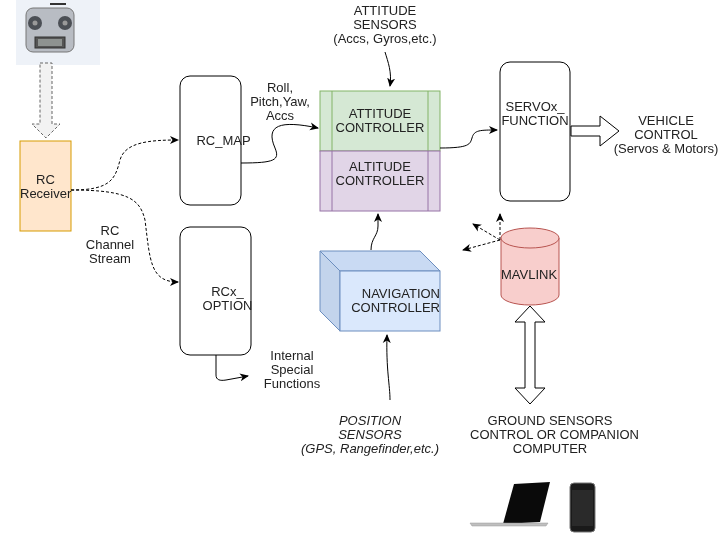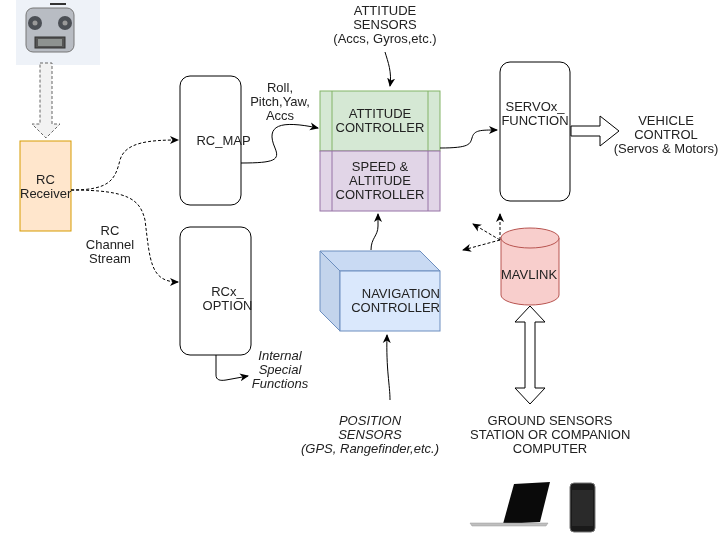--- a/index.html
+++ b/index.html
@@ -108,21 +108,20 @@
 <div class="lbl" style="left:180px;top:134px;width:61px;margin-left:13px;">RC_MAP</div>
 <div class="lbl" style="left:192px;top:285px;width:71px;">
   <div>RCx_</div>
   <div>OPTION</div>
 </div>
 <div class="lbl" style="left:320px;top:107px;width:120px;">
   <div>ATTITUDE</div>
   <div>CONTROLLER</div>
 </div>
 <div class="lbl" style="left:320px;top:160px;width:120px;">
-  <div>SPEED &amp;</div>
   <div>ALTITUDE</div>
   <div>CONTROLLER</div>
 </div>
 <div class="lbl" style="left:500px;top:100px;width:70px;">
   <div>SERVOx_</div>
   <div>FUNCTION</div>
 </div>
 <div class="lbl" style="left:340px;top:287px;width:100px;text-align:right;">
   <div>NAVIGATION</div>
   <div>CONTROLLER</div>
@@ -142,27 +141,27 @@
 <div class="lbl" style="left:612px;top:114px;width:108px;">
   <div>VEHICLE</div>
   <div>CONTROL</div>
   <div>(Servos &amp; Motors)</div>
 </div>
 <div class="lbl" style="left:80px;top:224px;width:60px;">
   <div>RC</div>
   <div>Channel</div>
   <div>Stream</div>
 </div>
-<div class="lbl" style="left:250px;top:349px;width:60px;font-style:italic;">
+<div class="lbl" style="left:262px;top:349px;width:60px;">
   <div>Internal</div>
   <div>Special</div>
   <div>Functions</div>
 </div>
 <div class="lbl" style="left:300px;top:414px;width:140px;font-style:italic;">
   <div>POSITION</div>
   <div>SENSORS</div>
   <div>(GPS, Rangefinder,etc.)</div>
 </div>
 <div class="lbl" style="left:470px;top:414px;width:160px;">
   <div>GROUND SENSORS</div>
-  <div>STATION OR COMPANION</div>
+  <div>CONTROL OR COMPANION</div>
   <div>COMPUTER</div>
 </div>
 
 </body></html>

